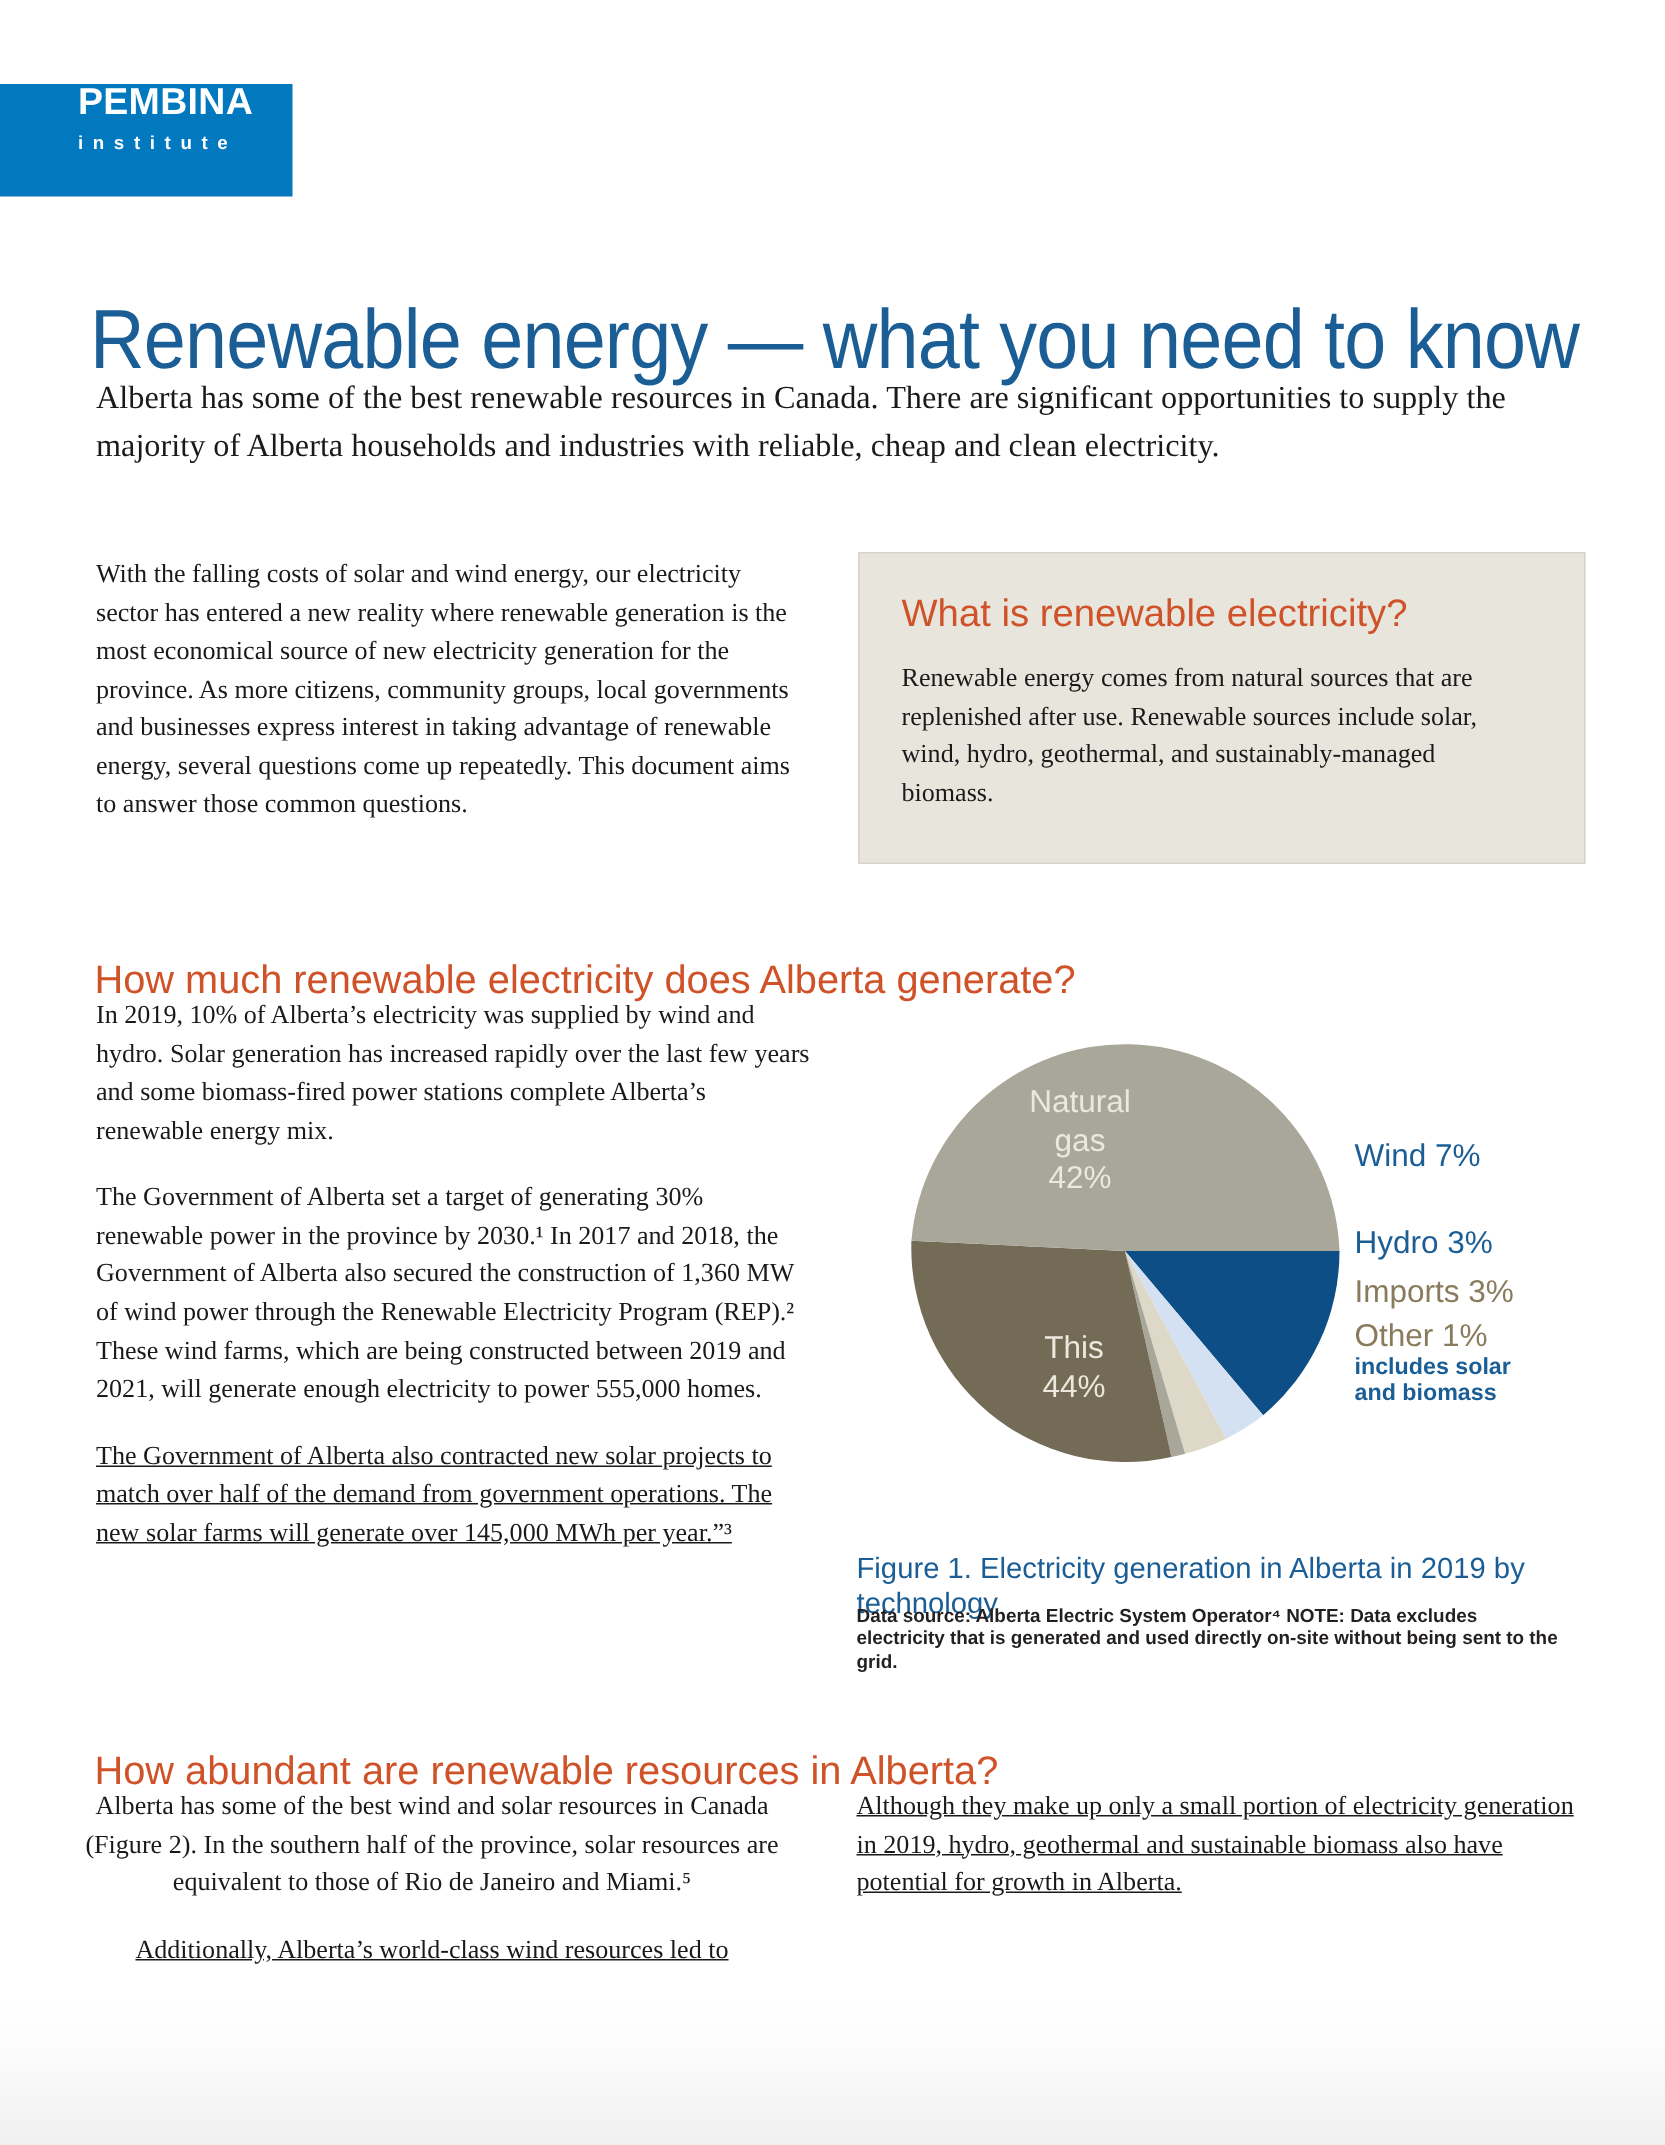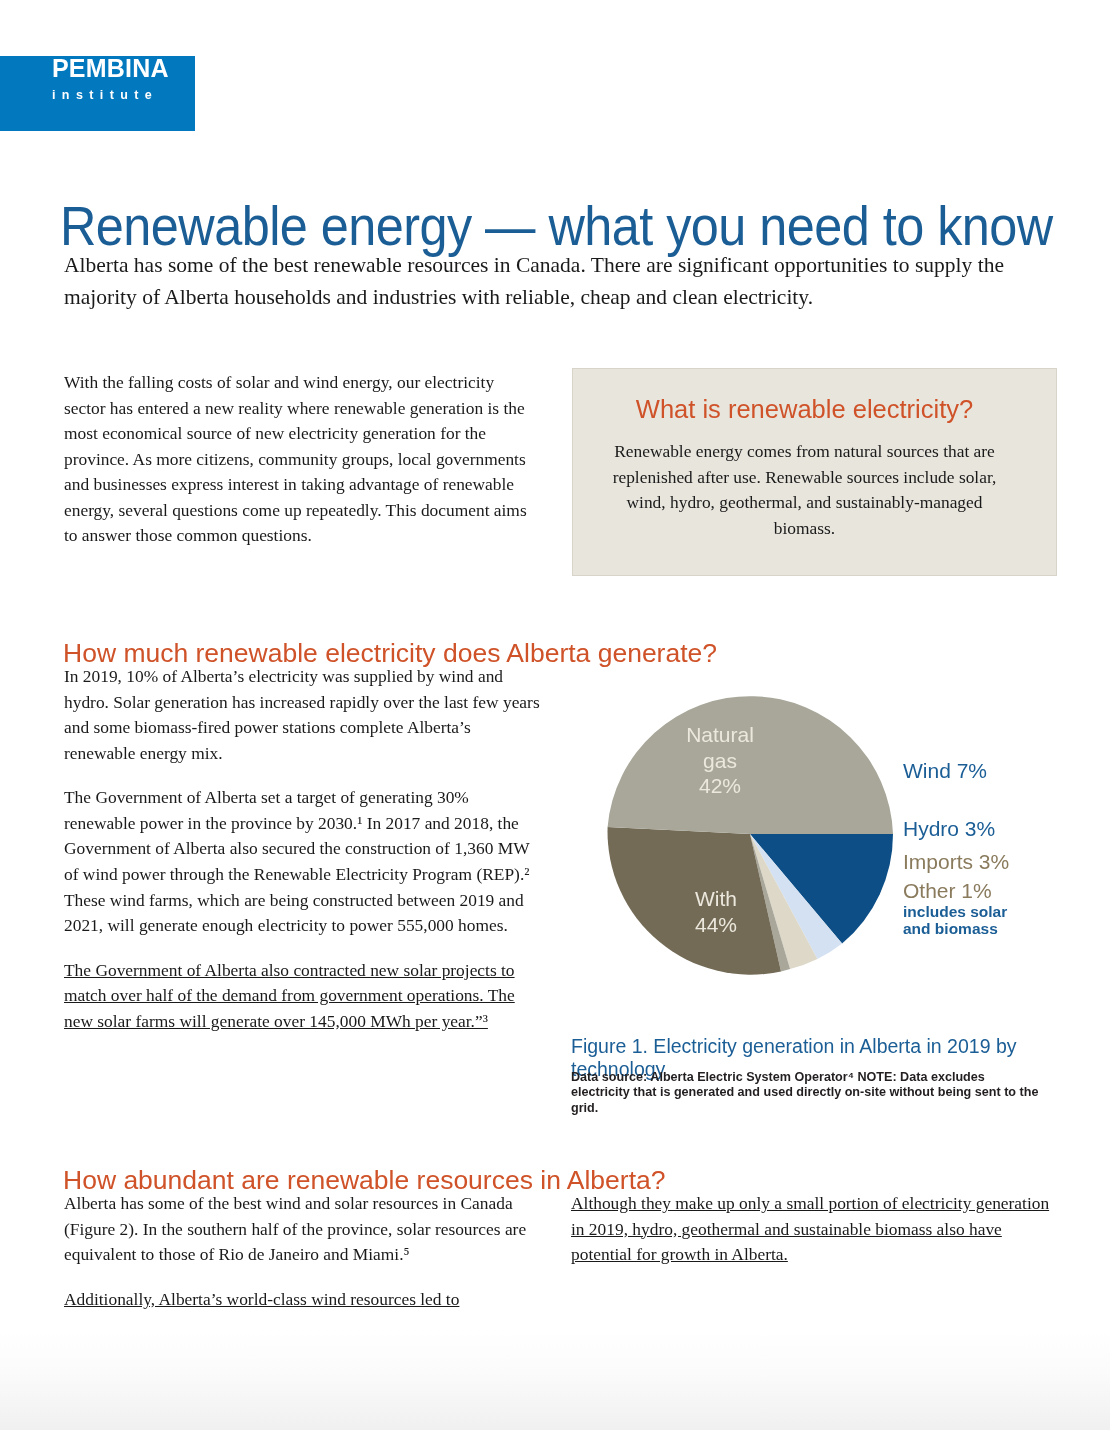--- a/index.html
+++ b/index.html
@@ -88,21 +88,20 @@
   .callout {
     position: absolute;
     left: 572px;
     top: 368px;
     width: 485px;
     height: 208px;
     background: #e8e5dd;
     border: 1px solid #d8d4c9;
     box-sizing: border-box;
     padding: 26px 48px 0 28px;
-    text-align: center;
   }
   .callout-title {
     color: #cf5228;
     font-family: "Liberation Sans Narrow", "Liberation Sans", sans-serif;
     font-size: 25.5px;
     font-weight: normal;
     line-height: 1.1;
     margin-bottom: 16px;
   }
   .callout-body {
@@ -127,21 +126,21 @@
   .col-text {
     position: absolute;
     font-size: 17.4px;
     line-height: 1.47;
     color: #1a1a1a;
   }
   .col-text p { margin: 0 0 19px 0; }
   .col-text p:last-child { margin-bottom: 0; text-decoration: underline; }
 
   #c1 { left: 64px; top: 664px; width: 480px; }
-  #c2 { left: 64px; top: 1191px; width: 480px; }
+  #c2 { left: 48px; top: 1191px; width: 480px; text-align: center; }
   #c3 { left: 571px; top: 1191px; width: 490px; }
 
   
   .chart-area {
     position: absolute;
     left: 568px;
     top: 664px;
     width: 500px;
     height: 330px;
   }
@@ -244,21 +243,21 @@
     </g>
   </svg>
 
   <div class="pie-label" id="lbl-gas">
     <div>Natural</div>
     <div>gas</div>
     <div>42%</div>
   </div>
 
   <div class="pie-label" id="lbl-coal">
-    <div>With</div>
+    <div>This</div>
     <div>44%</div>
   </div>
 
   <div class="legend-item legend-blue" id="lg-wind">Wind 7%</div>
   <div class="legend-item legend-blue" id="lg-hydro">Hydro 3%</div>
   <div class="legend-item legend-tan" id="lg-imports">Imports 3%</div>
   <div class="legend-item legend-tan" id="lg-other">
     <div>Other 1%</div>
     <div class="legend-note">includes solar</div>
     <div class="legend-note">and biomass</div>

